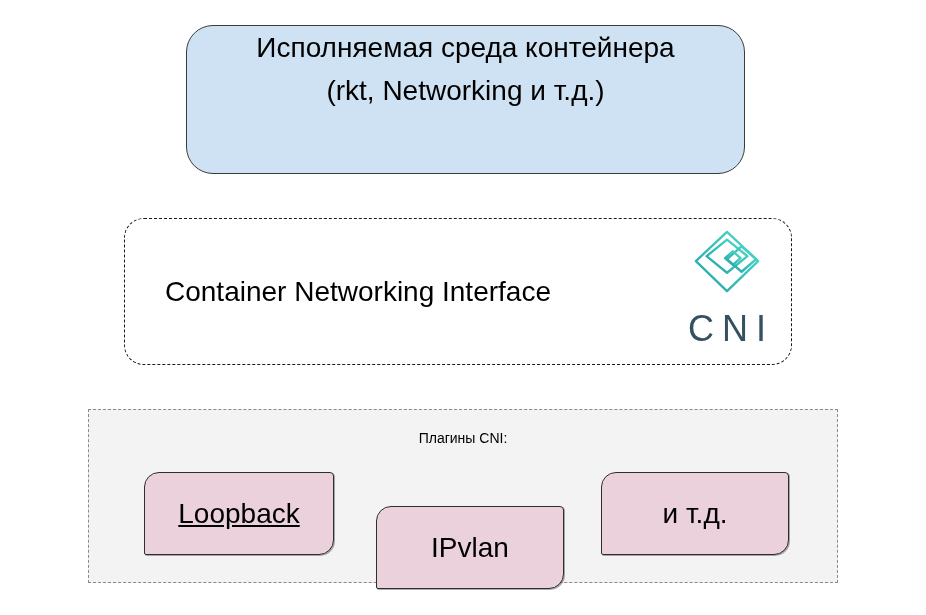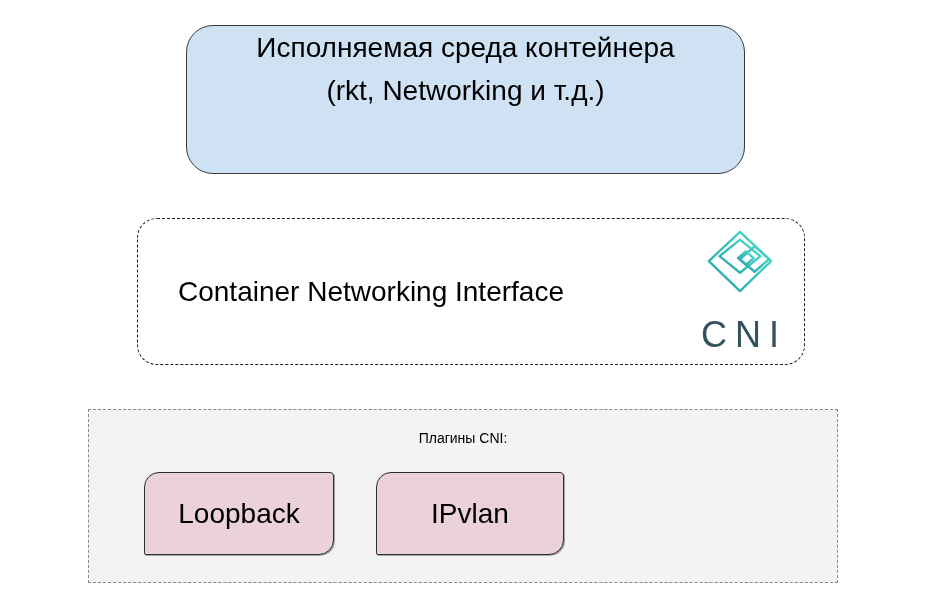--- a/index.html
+++ b/index.html
@@ -11,59 +11,59 @@
   .runtime-box{
     position:absolute;left:186px;top:25px;width:557px;height:147px;
     background:var(--runtime-fill,#cfe2f3);
     border:1px solid #3b3b3b;border-radius:27px;
     display:flex;flex-direction:column;justify-content:flex-start;align-items:center;
     font-size:28px;line-height:43px;text-align:center;
   }
 
   
   .cni-box{
-    position:absolute;left:137px;top:218px;width:666px;height:145px;
+    position:absolute;left:124px;top:218px;width:666px;height:145px;
     background:#ffffff;border:1.5px dashed #1a1a1a;border-radius:20px;
   }
   .cni-title{
     position:absolute;left:0;top:0;bottom:0;right:200px;
     display:flex;align-items:center;justify-content:center;
     font-size:28px;white-space:nowrap;
   }
   .cni-logo{
     position:absolute;right:14px;top:8px;width:100px;
     display:flex;flex-direction:column;align-items:center;
   }
   .cni-logo svg{width:70px;height:72px;display:block;}
   .g1{stop-color:var(--logo-teal-dark,#23a3a8);}
   .g2{stop-color:var(--logo-teal-light,#4fdec9);}
   .cni-wordmark{
-    font-size:36px;letter-spacing:8px;margin-right:-8px;margin-top:15px;
+    font-size:36px;letter-spacing:8px;margin-right:-8px;margin-top:9px;
     color:var(--logo-wordmark,#33515e);font-weight:400;
   }
 
   
   .plugins-panel{
     position:absolute;left:88px;top:409px;width:750px;height:174px;
     background:var(--plugins-panel-fill,#f3f3f3);
     border:1.5px dashed #8a8a8a;box-sizing:border-box;
   }
   .plugins-label{
     position:absolute;top:20px;left:0;right:0;text-align:center;font-size:14px;
   }
   .plugin{
     position:absolute;top:62px;height:83px;
     background:var(--plugin-fill,#ead1dc);
     border:1px solid #2e2e2e;border-radius:15px 4px 15px 2px;
     box-shadow:1px 1px 0 rgba(70,70,70,.45);
     display:flex;align-items:center;justify-content:center;
     font-size:28px;box-sizing:border-box;
   }
-  .plugin-1{left:55px;width:190px;}
-  .plugin-2{left:287px;width:188px;}
+  .plugin-1{left:55px;width:190px;text-decoration:underline;}
+  .plugin-2{left:287px;width:188px;margin-top:34px;}
   .plugin-3{left:512px;width:188px;}
 </style>
 </head>
 <body>
 
 <div class="canvas">
 
   <div class="runtime-box">
     <div>Исполняемая среда контейнера</div>
     <div>(rkt, Networking и т.д.)</div>
@@ -91,15 +91,18 @@
   </div>
 
   <div class="plugins-panel">
     <div class="plugins-label">Плагины CNI:</div>
     <div class="plugin plugin-1">
       <span>Loopback</span>
     </div>
     <div class="plugin plugin-2">
       <span>IPvlan</span>
     </div>
+    <div class="plugin plugin-3">
+      <span>и т.д.</span>
+    </div>
   </div>
 
 </div>
 
 </body></html>

